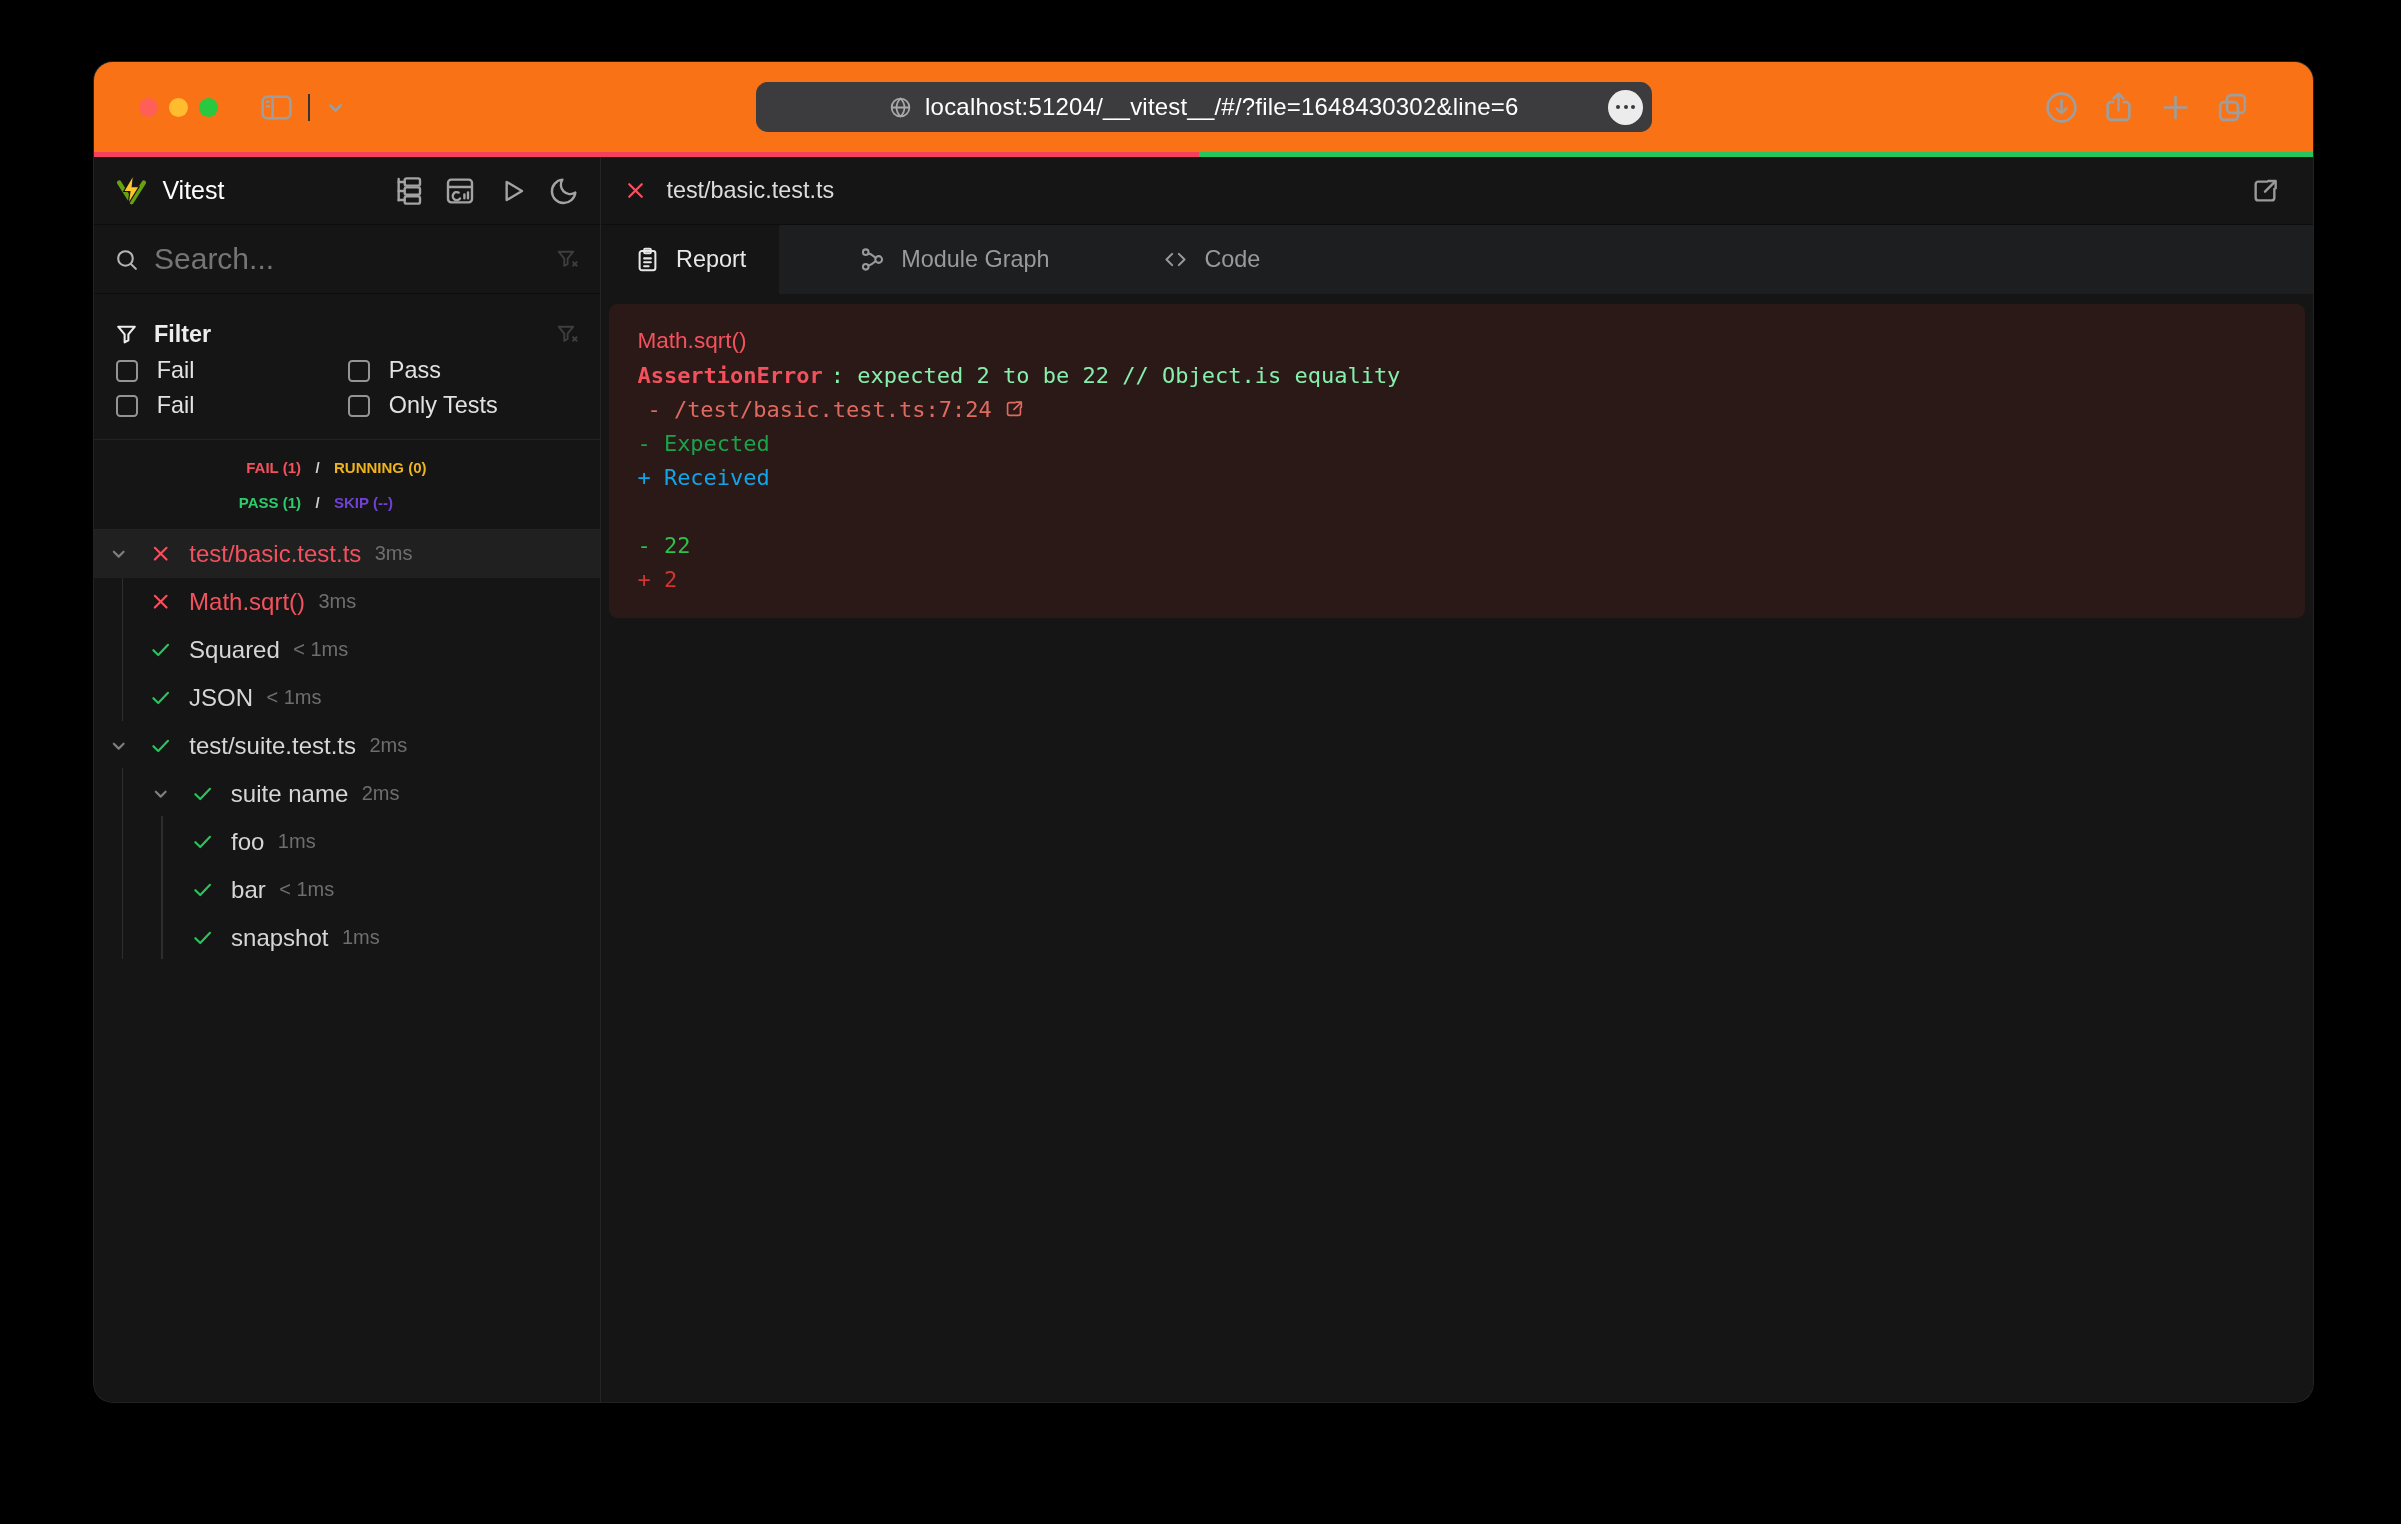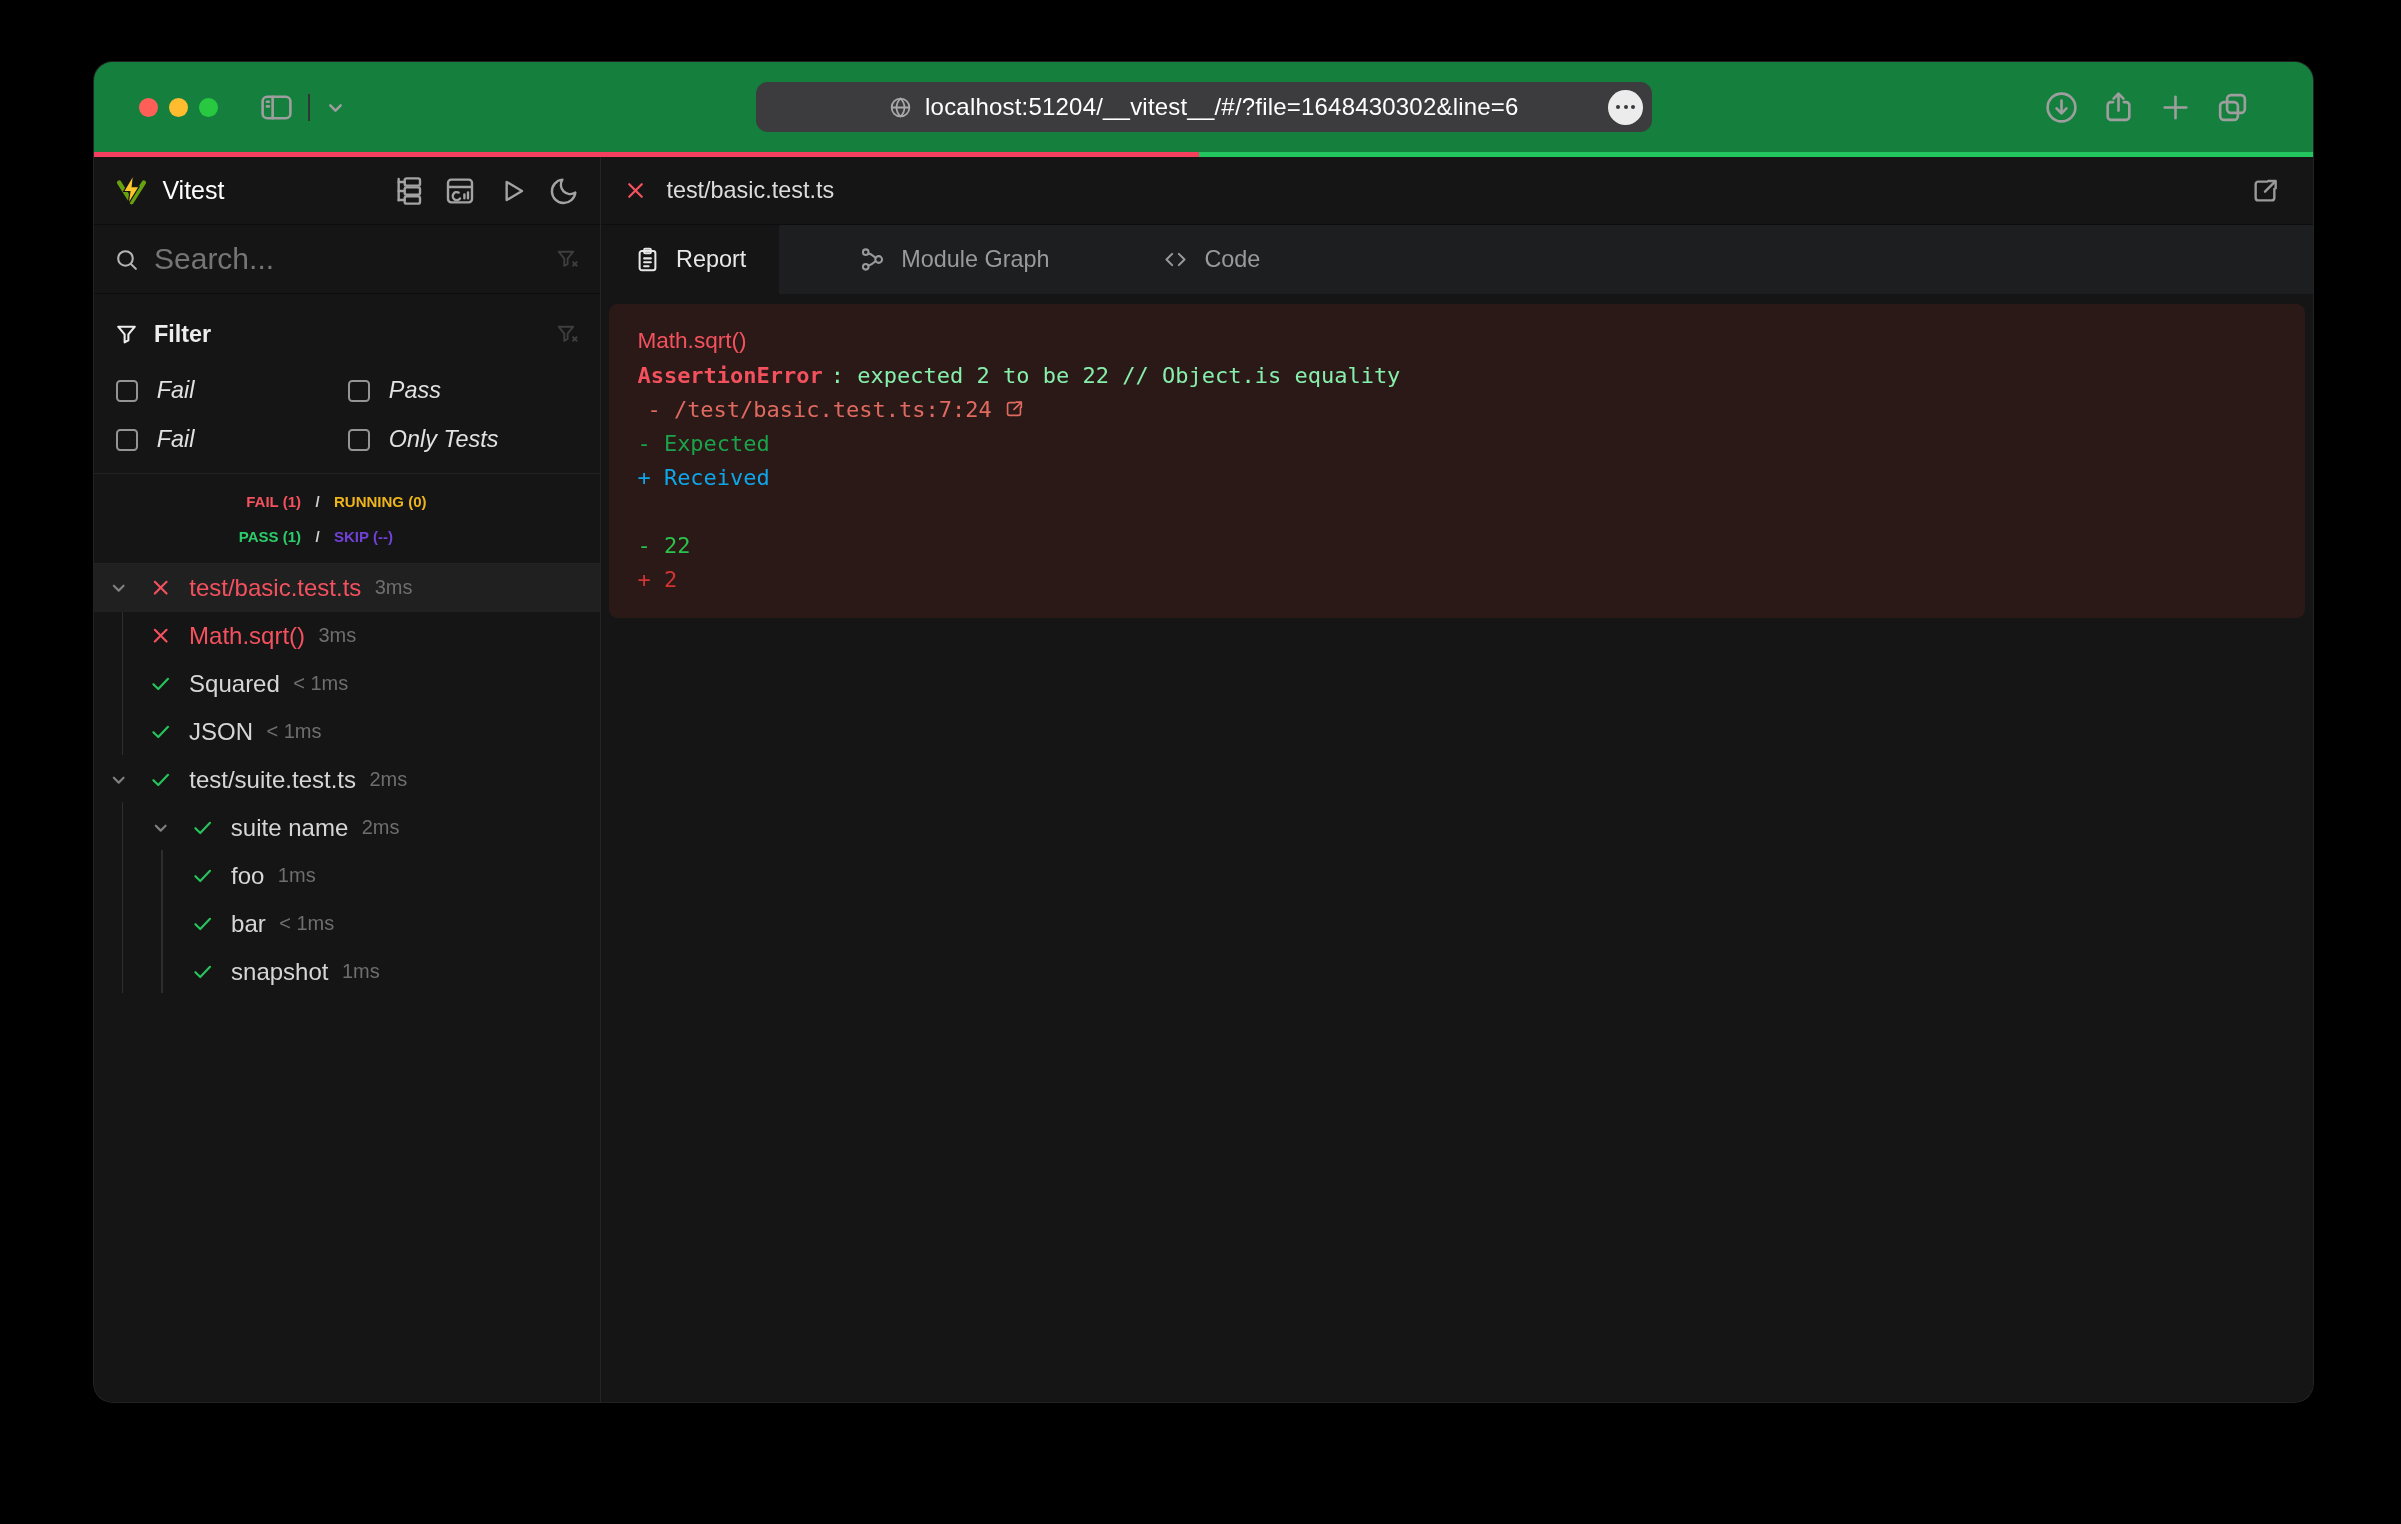--- a/index.html
+++ b/index.html
@@ -4,21 +4,21 @@
 <style>
   * { box-sizing: border-box; margin: 0; padding: 0; }
   html,body { width: 2401px; height: 1524px; background:#000; font-family:"Liberation Sans",sans-serif; }
   body { position: relative; overflow: hidden; }
 
   .window { position:absolute; left:94px; top:62px; width:2219px; height:1340px;
     background:#151515; border-radius:18.4px; overflow:hidden;
     box-shadow:0 0 0 0.8px #2c2c2c, 0 33px 100px rgba(0,0,0,.65); }
 
   
-  .toolbar { height:90px; background:#15803d; position:relative; display:flex; align-items:center; padding-left:45px; }
+  .toolbar { height:90px; background:#f97316; position:relative; display:flex; align-items:center; padding-left:45px; }
   .traffic { display:flex; gap:11px; align-items:center; }
   .light { width:19px; height:19px; border-radius:50%; }
   .light.red{background:#ff5f57}.light.yellow{background:#febc2e}.light.green{background:#28c840}
   .tb-left { display:flex; align-items:center; margin-left:40px; gap:13.4px; color:#9e9e9e; }
   .tb-div { width:1.7px; height:27px; background:#333436; }
   .url-pill { position:absolute; left:50%; top:20px; transform:translateX(-50%);
     width:896px; height:50px; border-radius:11.7px; background:#3c3c3e;
     display:flex; align-items:center; justify-content:center; gap:11.7px; }
   .url-text { color:#fff; font-size:24px; letter-spacing:0.2px; }
   .url-globe { color:#a9a9a9; display:flex; }
@@ -42,21 +42,21 @@
   .hdr-icons { margin-left:auto; display:flex; gap:20px; color:#a3a3a3; align-items:center; }
   .hicon { width:32px; height:32px; display:flex; align-items:center; justify-content:center; }
 
   .search-row { height:69px; flex:none; display:flex; align-items:center; gap:15px; padding:0 20px; border-bottom:1.7px solid #0d0d0d; color:#b5b5b5; }
   .search-input { flex:1; background:transparent; border:none; outline:none; color:#d8d8d8; font-size:30px; font-family:inherit; }
   .search-input::placeholder { color:#757575; }
   .dim-icon { color:#3e3e3e; display:flex; }
 
   .filter-block { flex:none; padding:18.4px 20px 20px; border-bottom:1.7px solid #232323; }
   .filter-head { display:flex; align-items:center; gap:15px; height:45px; font-weight:700; color:#ededed; }
-  .filter-options { display:grid; grid-template-columns:1fr 1fr; row-gap:22px; margin-top:20px; padding-left:1.7px;font-style:italic; }
+  .filter-options { display:grid; grid-template-columns:1fr 1fr; row-gap:8px; margin-top:0; padding-left:1.7px; }
   .fopt { display:flex; align-items:center; gap:18.4px; color:#e2e2e2; }
   .cbox { width:22.6px; height:22.6px; border:2.1px solid #949494; border-radius:4.2px; flex:none; }
 
   .status-block { flex:none; padding:9.2px 0; border-bottom:1.7px solid #232323; font-weight:700; font-size:15px; }
   .status-line { display:grid; grid-template-columns:207px 33px auto; align-items:center; height:35px; }
   .status-line .sl { text-align:right; }
   .status-line .sep { text-align:center; color:#d0d0d0; }
   .c-fail{color:#f4515e}.c-run{color:#edb41c}.c-pass{color:#2dcc6a}.c-skip{color:#7040d8}
 
   .tree { position:relative; flex:1; overflow:hidden; }

